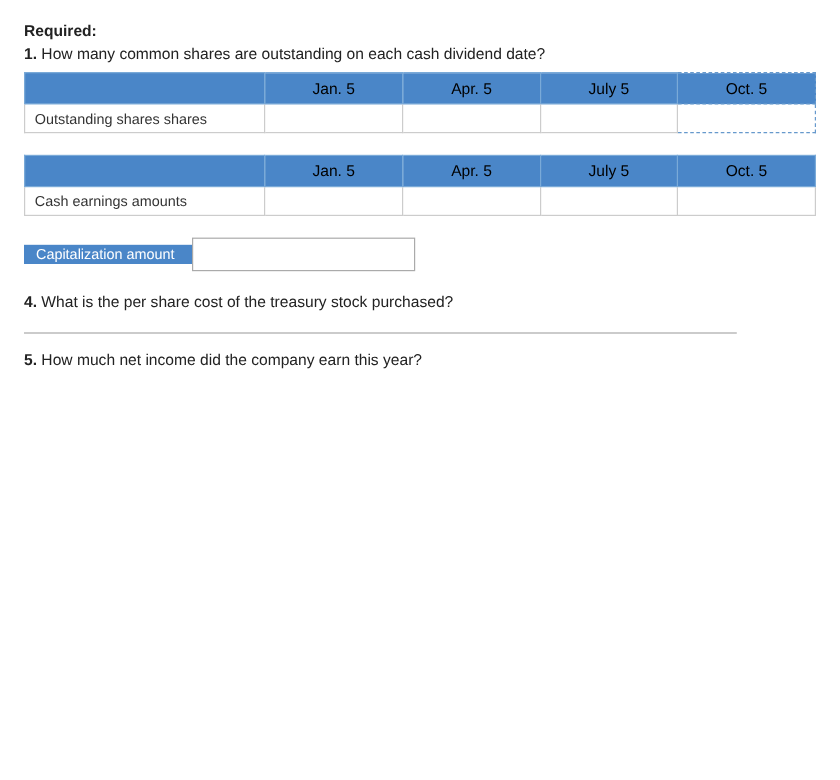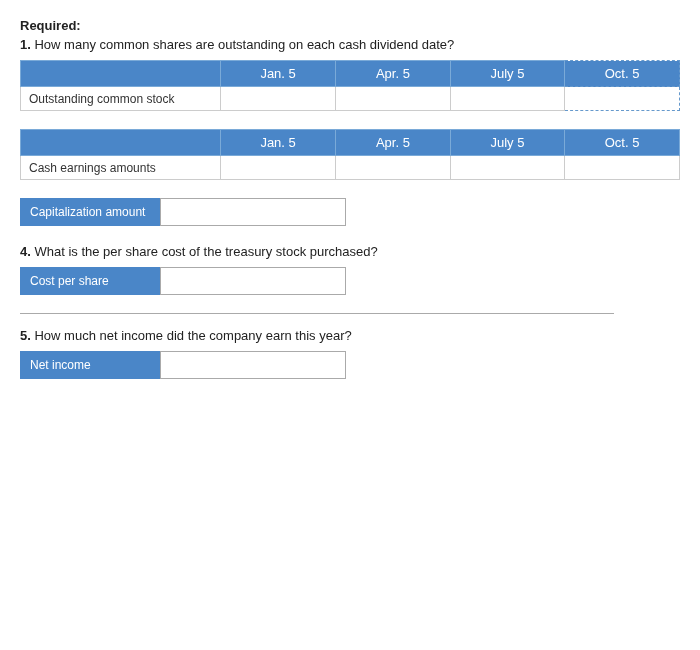--- a/index.html
+++ b/index.html
@@ -27,21 +27,21 @@
       font-weight: bold;
     }
     
     .q-table {
       width: 100%;
       border-collapse: collapse;
       margin-bottom: 10px;
     }
     .q-table thead tr {
       background-color: #4a86c8;
-      color: #ffffff;
+      color: #000000;
     }
     .q-table thead th {
       padding: 5px 10px;
       text-align: center;
       font-weight: normal;
       border: 1px solid #7aaad8;
       font-size: 13px;
     }
     .q-table thead th.empty-header {
       background-color: #4a86c8;
@@ -84,21 +84,21 @@
       display: flex;
       align-items: center;
       margin-bottom: 10px;
     }
     .inline-answer .inline-label {
       background-color: #4a86c8;
       color: #fff;
       padding: 5px 10px;
       font-size: 12px;
       min-width: 140px;
-      height: 28px;
+      height: 16px;
       display: flex;
       align-items: center;
     }
     .inline-answer .inline-input {
       border: 1px solid #aaa;
       height: 28px;
       min-width: 130px;
       padding: 2px 4px;
       font-size: 13px;
       outline: none;
@@ -131,21 +131,21 @@
       <tr>
         <th class="empty-header"></th>
         <th>Jan. 5</th>
         <th>Apr. 5</th>
         <th>July 5</th>
         <th class="oct-header">Oct. 5</th>
       </tr>
     </thead>
     <tbody>
       <tr>
-        <td class="label-cell">Outstanding common stock</td>
+        <td class="label-cell">Outstanding shares shares</td>
         <td class="input-cell"><input type="text" style=""></td>
         <td class="input-cell"><input type="text" style=""></td>
         <td class="input-cell"><input type="text" style=""></td>
         <td class="input-cell oct-col"><input type="text" style=""></td>
       </tr>
     </tbody>
   </table>
 </div>
 
 <div class="question section-gap">
@@ -176,30 +176,22 @@
     <div class="inline-label">Capitalization amount</div>
     <input class="inline-input" type="text" style="">
   </div>
 </div>
 
 <div class="question section-gap">
   <p class="question-header">
     <strong>4.</strong>
     <span>What is the per share cost of the treasury stock purchased?</span>
   </p>
-  <div class="inline-answer">
-    <div class="inline-label">Cost per share</div>
-    <input class="inline-input" type="text" style="">
-  </div>
 </div>
 
 <hr class="divider">
 
 <div class="question">
   <p class="question-header">
     <strong>5.</strong>
     <span>How much net income did the company earn this year?</span>
   </p>
-  <div class="inline-answer">
-    <div class="inline-label">Net income</div>
-    <input class="inline-input" type="text" style="">
-  </div>
 </div>
 
 </body></html>

